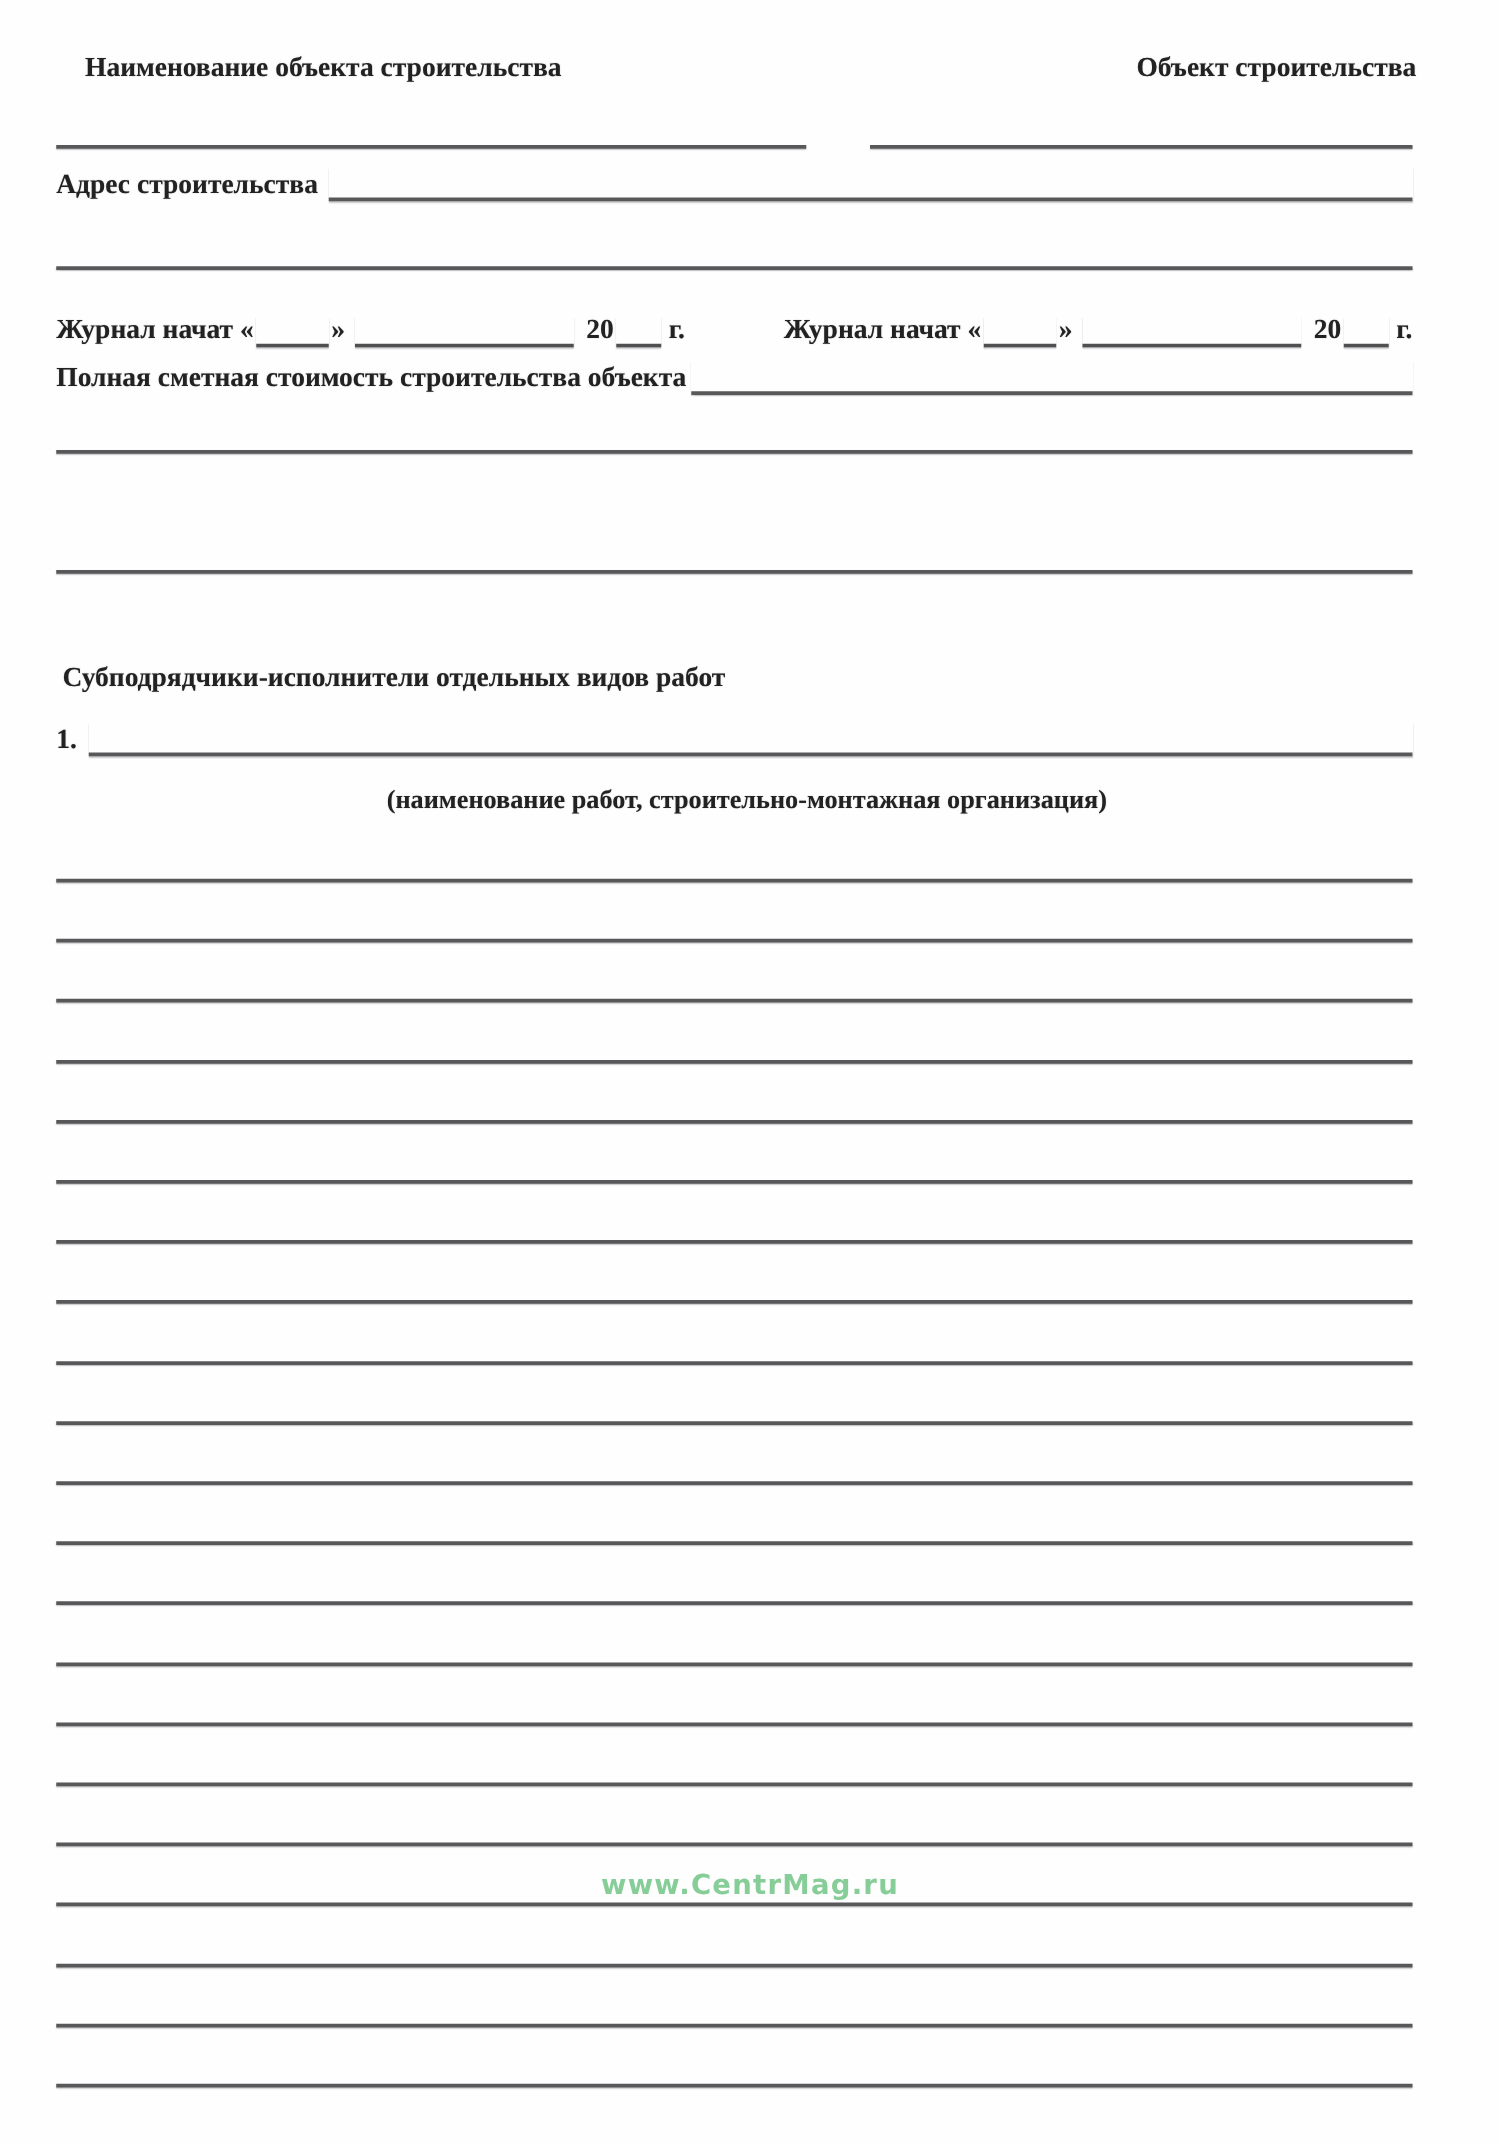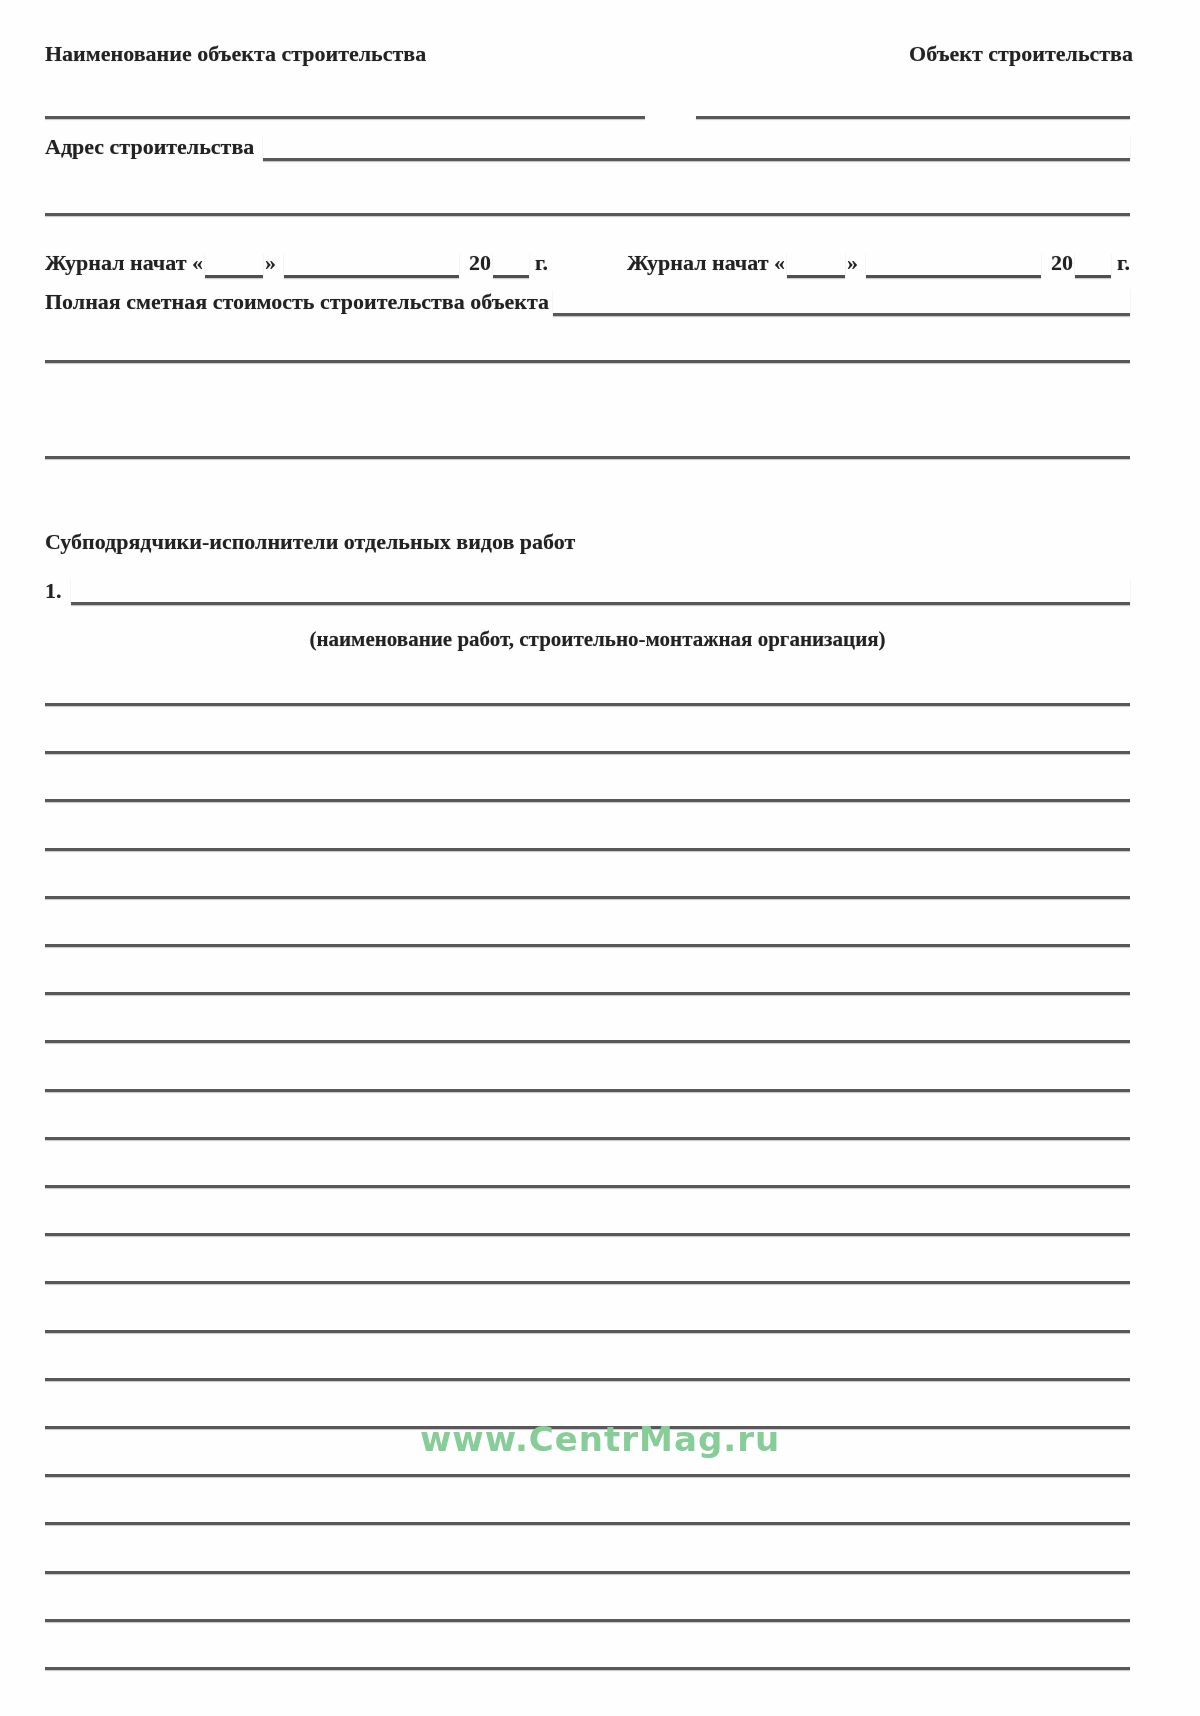--- a/index.html
+++ b/index.html
@@ -7,21 +7,21 @@
     position:relative;
     width:1200px;
     height:1716px;
     background:#fefefe;
     font-family:"Liberation Serif","DejaVu Serif",serif;
     font-weight:bold;
     color:#222222;
     text-shadow:0 0 1px rgba(40,40,40,.38);
     overflow:hidden;
   }
-  .abs{position:absolute;}
+  .abs{position:absolute;margin-left:23px;}
   .lblrow{
     position:absolute;
     left:45px;
     width:1085px;
     display:flex;
     align-items:flex-end;
     font-size:22px;
     line-height:28px;
     white-space:nowrap;
   }
@@ -67,25 +67,25 @@
   }
   .rules{position:absolute;left:45px;top:703px;width:1085px;height:970px;}
   .rule{
     position:absolute;
     left:0;width:100%;height:3px;
     background:#58585a;
     box-shadow:0 1px 1px rgba(130,130,130,.45);
   }
   .watermark{
     position:absolute;
-    left:600px;top:1419px;
+    left:600px;top:1496px;
     transform:translateX(-50%);
     font-family:"DejaVu Sans","Liberation Sans",sans-serif;
     font-weight:bold;
-    font-size:34px;
+    font-size:22px;
     letter-spacing:1px;
     text-shadow:none;
     z-index:5;
   }
 </style>
 </head>
 <body>
 
 <div class="page">
 
@@ -124,21 +124,21 @@
 
   <div class="lblrow" style="top:288px;">
     <span class="lbl">Полная сметная стоимость строительства объекта</span>
     <span class="fill" style="margin-left:4px;"></span>
   </div>
   <div class="line" style="left:45px;top:360px;width:1085px;"></div>
 
   <div class="line" style="left:45px;top:456px;width:1085px;"></div>
 
 
-  <div class="abs" style="left:45px;top:528px;font-size:22px;line-height:28px;">Субподрядчики-исполнители отдельных видов работ</div>
+  <div class="abs" style="left:27px;top:528px;font-size:22px;line-height:28px;">Субподрядчики-исполнители отдельных видов работ</div>
 
   <div class="lblrow" style="top:577px;">
     <span class="lbl">1.</span>
     <span class="fill"></span>
   </div>
 
   <div class="caption">(наименование работ, строительно-монтажная организация)</div>
 
   <div class="rules">
       <div class="rule" style="top: 0px;"></div>

